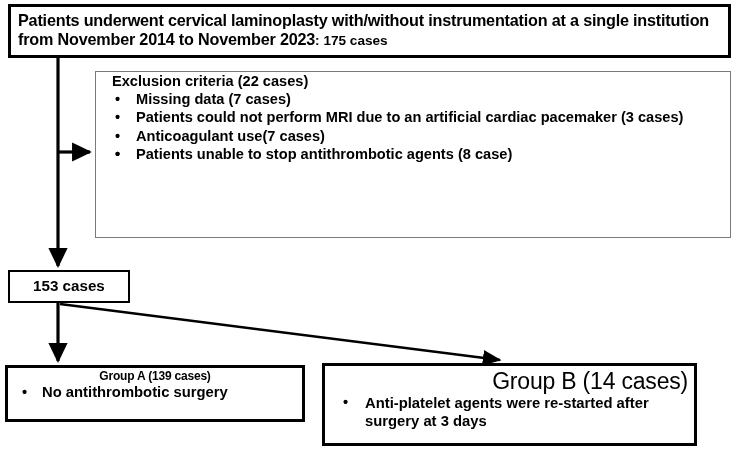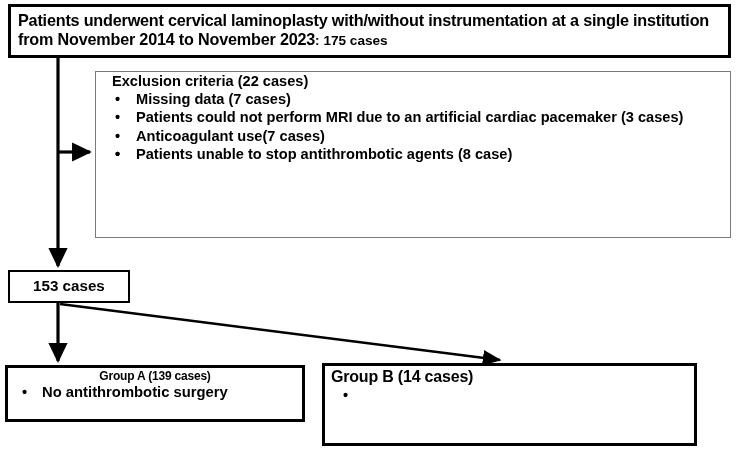--- a/index.html
+++ b/index.html
@@ -120,23 +120,23 @@
   #box-group-b {
     left: 322px;
     top: 363px;
     width: 375px;
     height: 83px;
     border: 3px solid #000000;
     padding: 2px 6px 0 6px;
     font-size: 14.8px;
   }
   #box-group-b .group-title {
-    text-align: left;
-    font-size: 16px;
-    font-weight: bold;
+    text-align: right;
+    font-size: 23px;
+    font-weight: normal;
     line-height: 1.15;
     letter-spacing: -0.2px;
   }
   #box-group-b ul.bullets > li {
     padding-left: 34px;
     font-size: 14.8px;
     line-height: 1.22;
   }
   #box-group-b ul.bullets > li .bullet-dot {
     left: 12px;
@@ -217,17 +217,18 @@
         <span>No antithrombotic surgery</span>
       </li>
     </ul>
   </div>
 
   <div class="node" id="box-group-b">
     <div class="group-title">Group B (14 cases)</div>
     <ul class="bullets">
       <li>
         <span class="bullet-dot">•</span>
+        <span>Anti-platelet agents were re-started after surgery at 3 days</span>
       </li>
     </ul>
   </div>
 
 </div>
 
 </body></html>

